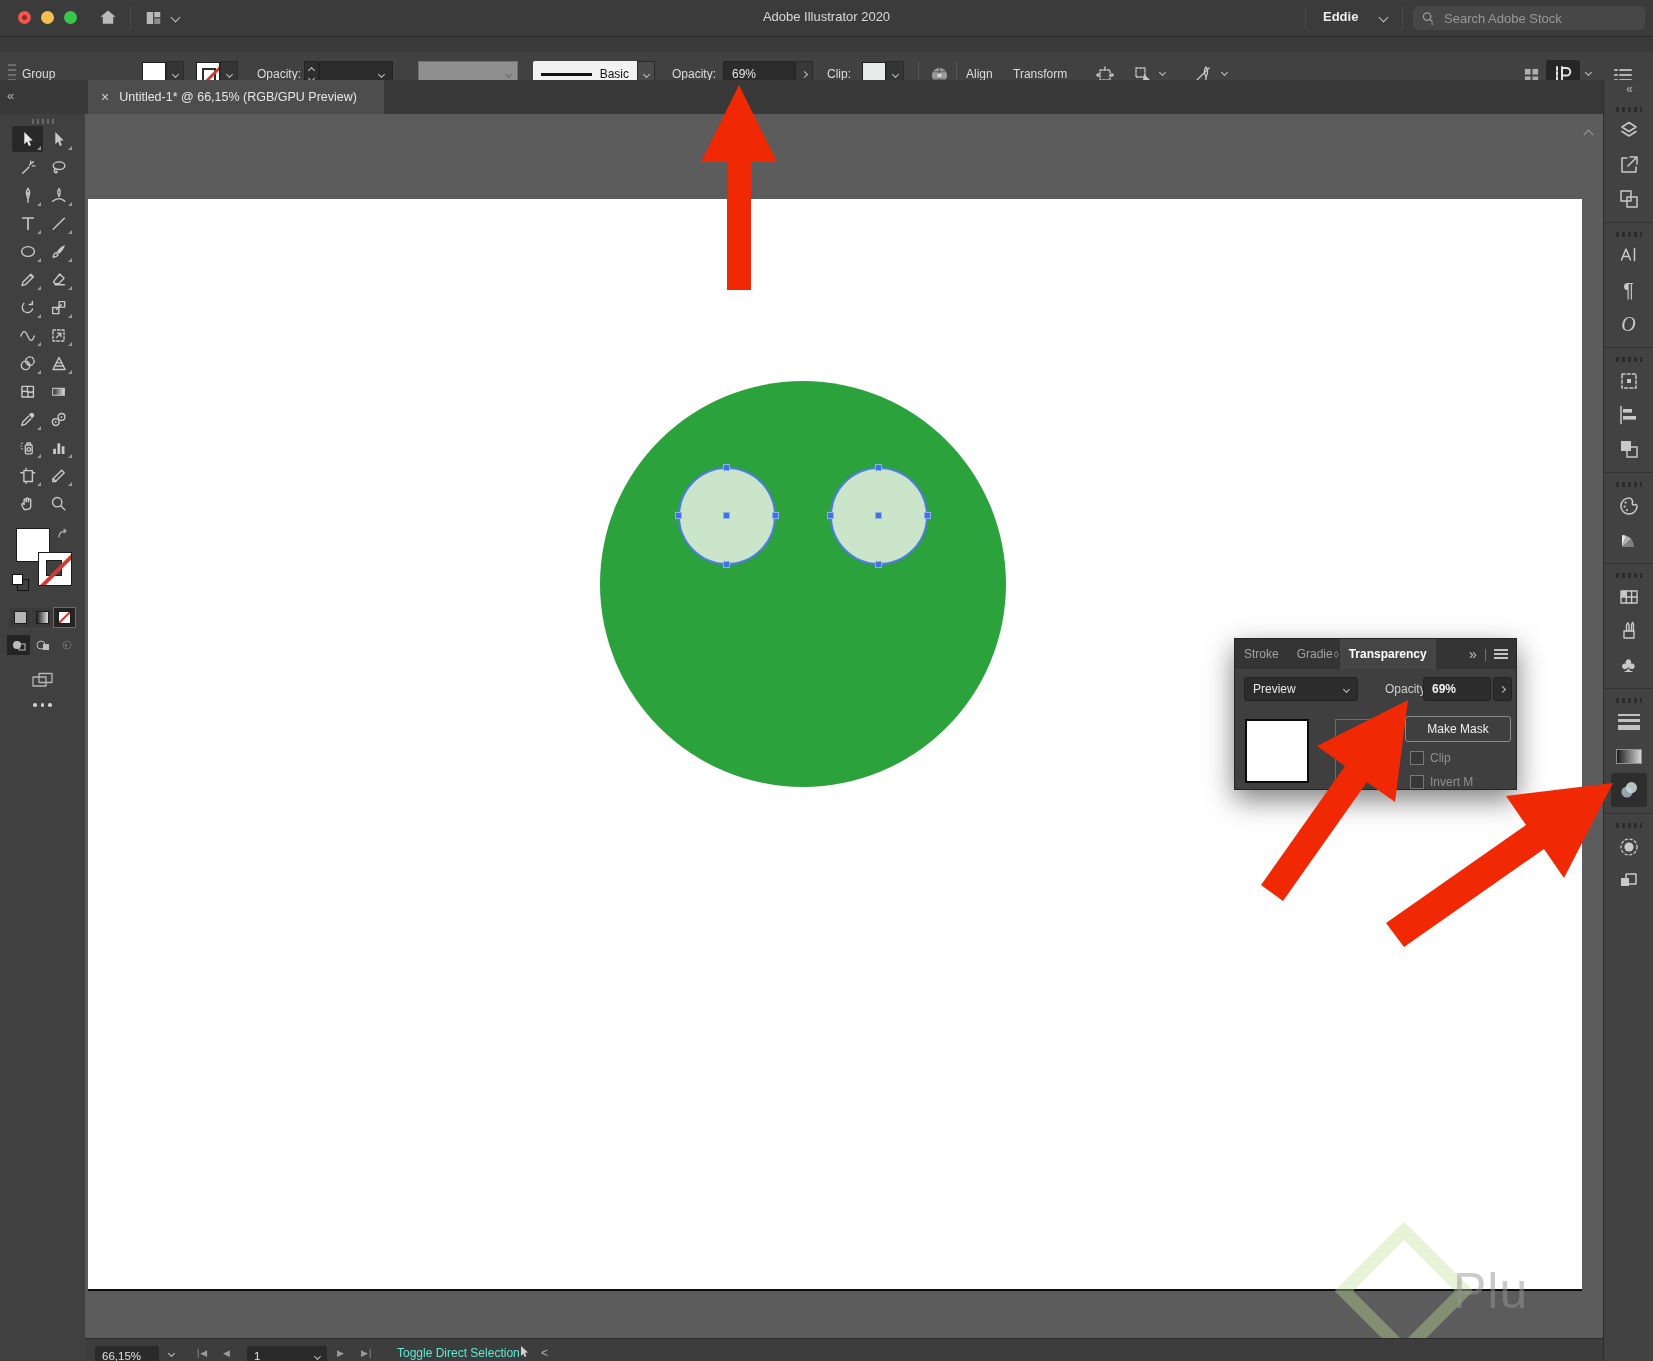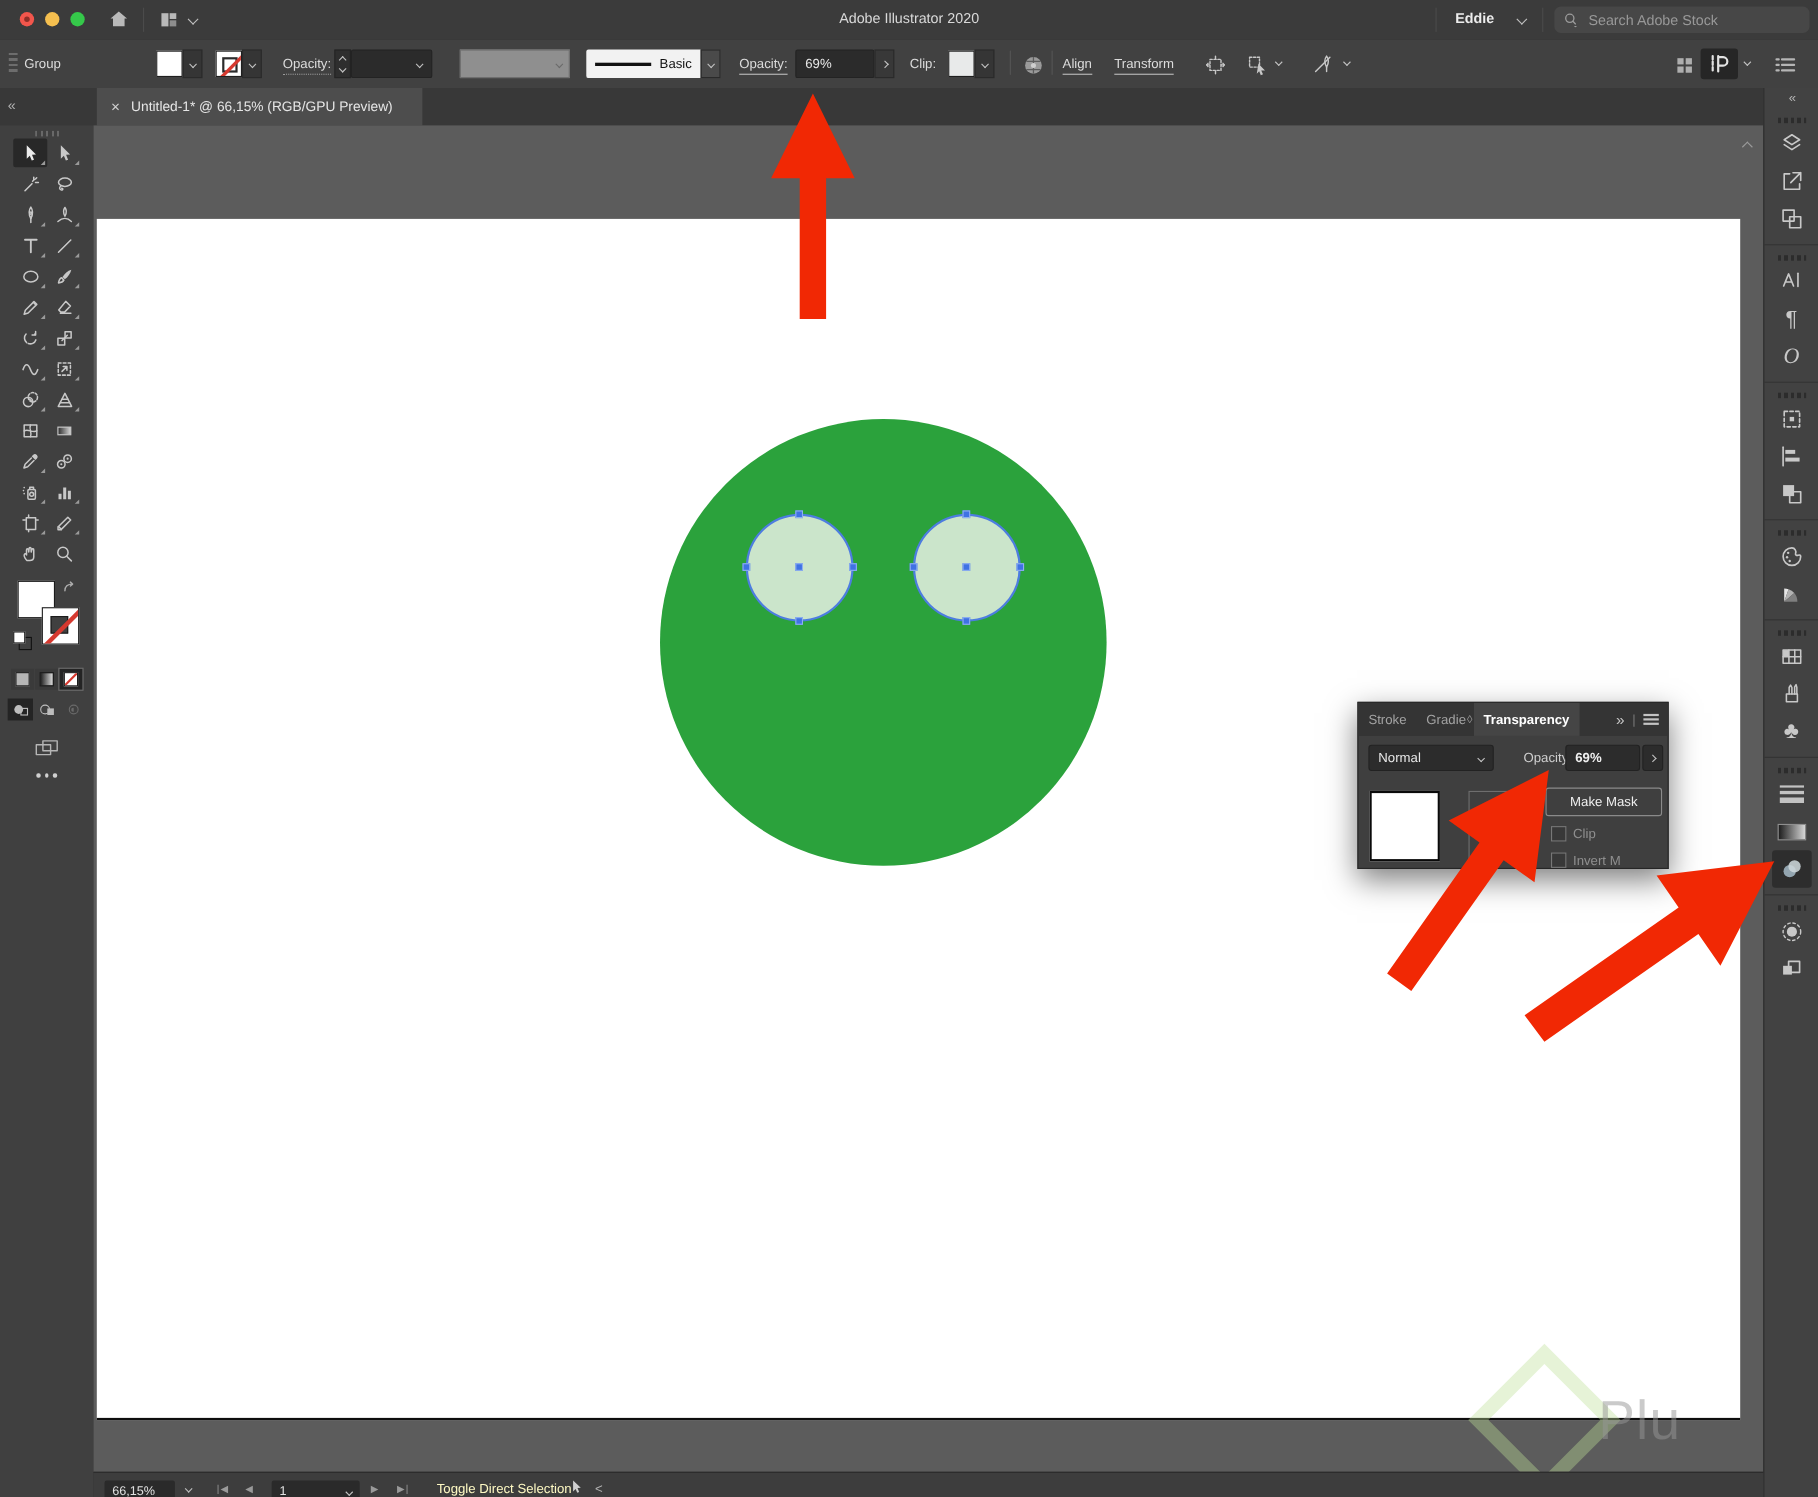--- a/index.html
+++ b/index.html
@@ -24,21 +24,21 @@
   .tl.yel{background:#f5bf4f}
   .tl.grn{background:#35c84a}
   .vsep{position:absolute;top:7px;width:1px;height:22px;background:#4b4b4b}
   #win-title{position:absolute;left:0;right:0;top:9px;text-align:center;font-size:13px;color:#d9d9d9}
   #user-name{position:absolute;top:9px;font-size:13px;font-weight:bold;color:#ededed}
   #search-box{position:absolute;right:8px;top:6px;width:232px;height:24px;background:#474747;border-radius:6px;display:flex;align-items:center;padding:0 8px;box-sizing:border-box}
   #search-box input{flex:1;background:transparent;border:none;outline:none;color:#cfcfcf;font-size:13px;margin-left:6px;font-family:"Liberation Sans",sans-serif}
   #search-box input::placeholder{color:#989898}
 
   
-  #controlbar{position:absolute;left:0;top:36px;width:1653px;height:44px;background:#414141;border-bottom:1px solid #2a2a2a;font-size:12px}
+  #controlbar{position:absolute;left:0;top:52px;width:1653px;height:44px;background:#414141;border-bottom:1px solid #2a2a2a;font-size:12px}
   #controlbar>*{position:absolute}
   .grip-v{left:8px;top:12px;width:8px;height:20px;
      background:repeating-linear-gradient(#8a8a8a 0 2px,transparent 2px 5px);opacity:.6}
   .swatch{width:24px;height:24px;background:#fff;border:1px solid #1f1f1f;box-sizing:border-box;position:relative;overflow:hidden}
   .swatch .inner{position:absolute;left:5px;top:5px;width:10px;height:10px;border:2px solid #2b2b2b}
   .slash{position:absolute;left:-4px;top:10px;width:40px;height:3px;background:#d6392f;transform:rotate(-45deg)}
   .chevbtn{width:18px;height:26px;background:#353535;border:1px solid #2a2a2a;display:flex;align-items:center;justify-content:center;box-sizing:border-box}
   .darkfield{height:26px;background:#2b2b2b;border:1px solid #232323;border-radius:2px;box-sizing:border-box;
              display:flex;align-items:center;padding:0 8px;color:#e8e8e8}
   .lbl{top:15px;color:#dcdcdc}
@@ -133,21 +133,21 @@
              display:flex;align-items:center;justify-content:center;color:#efefef;background:#3f3f3f}
   .pcheck{position:absolute;left:175px;display:flex;align-items:center;gap:6px;color:#8f8f8f}
   .pcheck .box{width:12px;height:12px;border:1px solid #777;background:#383838}
 
   
   #statusbar{position:absolute;left:85px;top:1338px;width:1518px;height:23px;background:#3d3d3d;border-top:1px solid #2b2b2b;overflow:hidden;font-size:12px}
   #statusbar>*{position:absolute;top:7px}
   #zoom-field{left:10px;width:64px;height:20px;background:#2a2a2a;border-radius:2px;display:flex;align-items:center;padding:0 7px;box-sizing:border-box;color:#e0e0e0;font-size:11.5px}
   .navg{color:#9a9a9a;font-size:9px;letter-spacing:1px}
   #ab-field{left:162px;width:80px;height:20px;background:#2a2a2a;border-radius:2px;display:flex;align-items:center;padding:0 7px;box-sizing:border-box;color:#e0e0e0;font-size:11.5px}
-  #status-hint{left:268px;color:#fef9c3}
+  #status-hint{left:268px;color:#5eead4}
   
   #arrows{position:absolute;left:0;top:0;z-index:60;pointer-events:none}
 </style>
 </head>
 <body>
 
 <div id="titlebar">
   <span class="tl red" style="left:18px"></span>
   <span class="tl yel" style="left:41px"></span>
   <span class="tl grn" style="left:64px"></span>
@@ -733,21 +733,21 @@
       <span style="font-size:14px">»</span>
       <span style="color:#777">|</span>
       <span id="panel-menu">
           <i></i>
           <i></i>
           <i></i>
         </span>
     </span>
   </div>
   <div id="blend-select">
-    <span>Normal</span>
+    <span>Preview</span>
     <span class="cv down s"></span>
   </div>
   <span id="p-op-label">Opacity:</span>
   <div id="p-op-field">69%</div>
   <div id="p-op-btn">
       <span class="cv right s"></span>
     </div>
   <div id="p-thumb"></div>
   <div id="p-maskslot"></div>
   <div id="make-mask">Make Mask</div>

